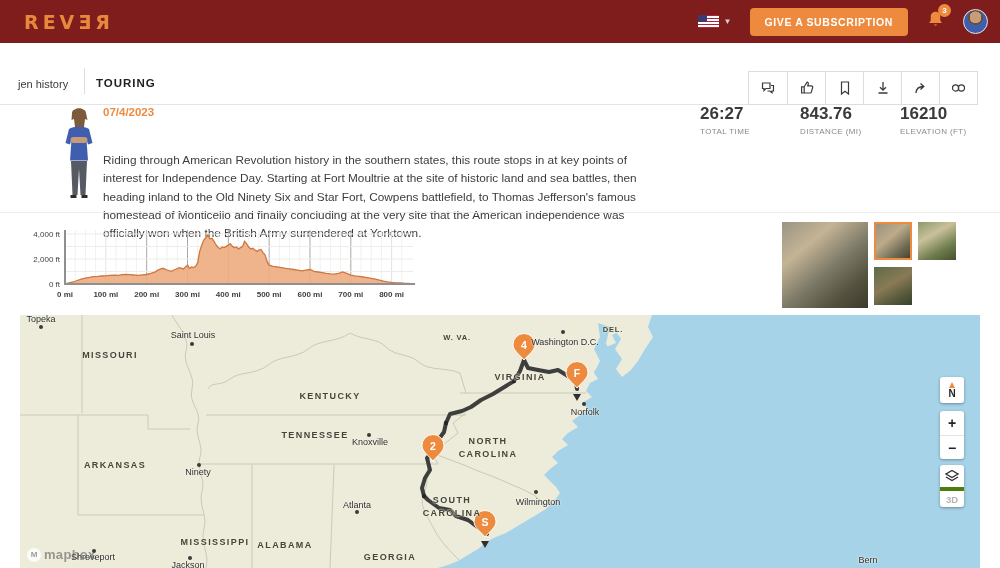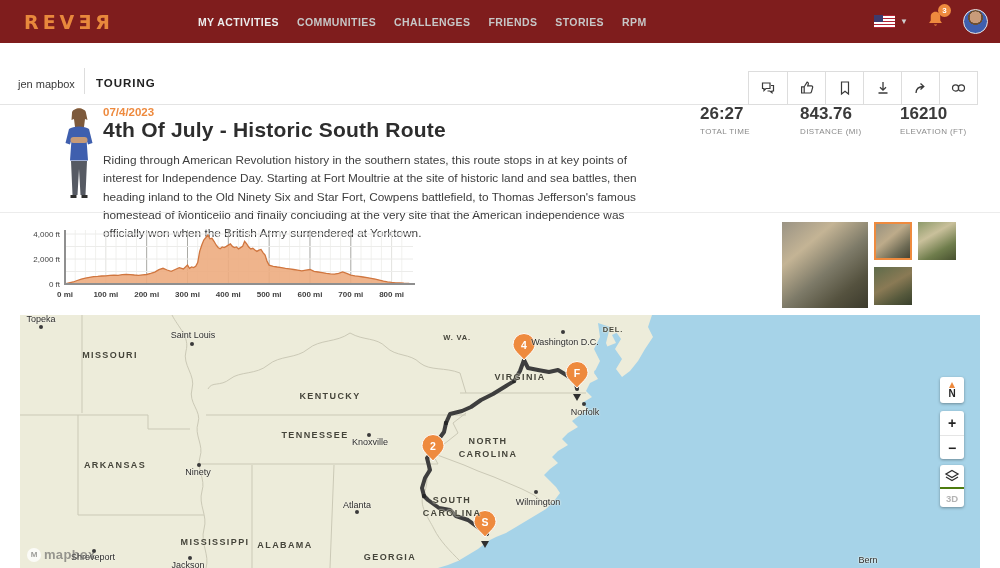--- a/index.html
+++ b/index.html
@@ -86,63 +86,56 @@
           cursor:pointer; }
   .ctrl-compass { left:920px; top:62px; height:26px; justify-content:center; font-size:10px; font-weight:bold; color:#222; }
   .needle { width:0; height:0; border-left:3px solid transparent; border-right:3px solid transparent;
             border-bottom:6px solid #EE8A3E; margin-bottom:0px; }
   .ctrl-zoom { left:920px; top:96px; height:48px; }
   .zoom-btn { width:100%; height:24px; display:flex; align-items:center; justify-content:center;
               font-size:14px; font-weight:bold; color:#222; }
   .zoom-btn + .zoom-btn { border-top:1px solid #e5e5e5; }
   .ctrl-layers { left:920px; top:150px; height:42px; }
   .layers-btn { width:100%; height:22px; display:flex; align-items:center; justify-content:center; }
-  .btn-3d { width:100%; height:20px; border-top:2px solid #4d7c0f; display:flex; align-items:center;
+  .btn-3d { width:100%; height:20px; border-top:4px solid #4d7c0f; display:flex; align-items:center;
             justify-content:center; font-size:9.5px; font-weight:bold; color:#b3b3b3; }
   .edit-route-btn { position:absolute; right:0; bottom:3px; background:#F0913F; color:#fff; border:none;
                     font-size:11px; font-weight:bold; letter-spacing:1px; padding:8px 13px;
                     font-family:"Liberation Sans",sans-serif; cursor:pointer; }
   .attribution { position:absolute; left:7px; bottom:6px; display:flex; align-items:center; gap:3px;
                  opacity:.8; }
   .attr-m { width:14px; height:14px; border-radius:50%; background:#fff; color:#8a8a8a; font-size:8px;
             font-weight:bold; display:flex; align-items:center; justify-content:center; }
   .attr-word { font-size:13px; font-weight:bold; color:rgba(90,90,90,.75); letter-spacing:.3px; }
 </style>
 </head>
 <body>
 
 <div class="page">
 
   <div class="navbar">
     <div class="logo">REVƎЯ</div>
-    <div class="nav-items">
-      <div class="nav-item active">MY ACTIVITIES</div>
-      <div class="nav-item">COMMUNITIES</div>
-      <div class="nav-item">CHALLENGES</div>
-      <div class="nav-item">FRIENDS</div>
-      <div class="nav-item">STORIES</div>
-      <div class="nav-item">RPM</div>
-    </div>
     <div class="nav-right">
       <div class="flag-wrap">
         <div class="flag"></div>
         <span class="flag-caret">▼</span>
       </div>
+      <button class="subscribe-btn">GIVE A SUBSCRIPTION</button>
       <div class="bell-wrap">
         <svg width="19" height="19" viewBox="0 0 16 16">
           <path d="M8 1.5c-2.6 0-4 2-4 4.2v3.1L2.6 10.9h10.8L12 8.8V5.7c0-2.2-1.4-4.2-4-4.2z" fill="#EE8A3E"></path>
           <path d="M6.6 12.2a1.5 1.5 0 0 0 2.8 0z" fill="#EE8A3E"></path>
         </svg>
         <div class="badge">3</div>
       </div>
       <div class="avatar-sm"></div>
     </div>
   </div>
 
-  <div class="toolbar-user">jen mapbox</div>
+  <div class="toolbar-user">jen history</div>
   <div class="toolbar-divider"></div>
   <div class="toolbar-tab">TOURING</div>
   <div class="toolbar-rule"></div>
 
   <div class="icon-group">
     <div class="icon-cell">
       <svg width="16" height="16" viewBox="0 0 16 16" fill="none" stroke="#3a3a3a" stroke-width="1.2">
         <path d="M2.5 3h7.5v5.5H6L4 10.5V8.5H2.5z"></path>
           <path d="M11 5.5h2.5V11H12v1.8L9.8 11H7.5"></path>
       </svg>
@@ -179,21 +172,20 @@
     <svg width="42" height="100" viewBox="0 0 42 100">
       <ellipse cx="21" cy="11" rx="6" ry="7" fill="#c79b78"></ellipse>
       <path d="M14 9c0-6 14-6 14 0l1.5 7-2.5-1-1 8H17l-1-8-2.5 1z" fill="#7d5a3c"></path>
       <path d="M11 25c4-3.5 16-3.5 20 0l3.5 14-4.5 1.5-1.5-5 1.5 21H12l1.5-21-1.5 5L7.5 39z" fill="#3f5fae"></path>
       <rect x="12.5" y="33" width="17" height="6" rx="3" fill="#c79b78"></rect>
       <path d="M13 57h16l-1.5 34h-5l-1.5-26-1.5 26h-5z" fill="#565a63"></path>
       <path d="M12.5 91h6v3h-6zM23.5 91h6v3h-6z" fill="#2e2e2e"></path>
     </svg>
   </div>
   <div class="route-date">07/4/2023</div>
-  <div class="route-title">4th Of July - Historic South Route</div>
   <div class="route-desc">Riding through American Revolution history in the southern states, this route stops in at key points of interest for Independence Day. Starting at Fort Moultrie at the site of historic land and sea battles, then heading inland to the Old Ninety Six and Star Fort, Cowpens battlefield, to Thomas Jefferson's famous homestead of Monticello and finally concluding at the very site that the American Independence was officially won when the British Army surrendered at Yorktown.</div>
 
   <div class="stat-col" style="left:700px">
     <div class="stat-value">26:27</div>
     <div class="stat-label">TOTAL TIME</div>
   </div>
   <div class="stat-col" style="left:800px">
     <div class="stat-value">843.76</div>
     <div class="stat-label">DISTANCE (MI)</div>
   </div>

